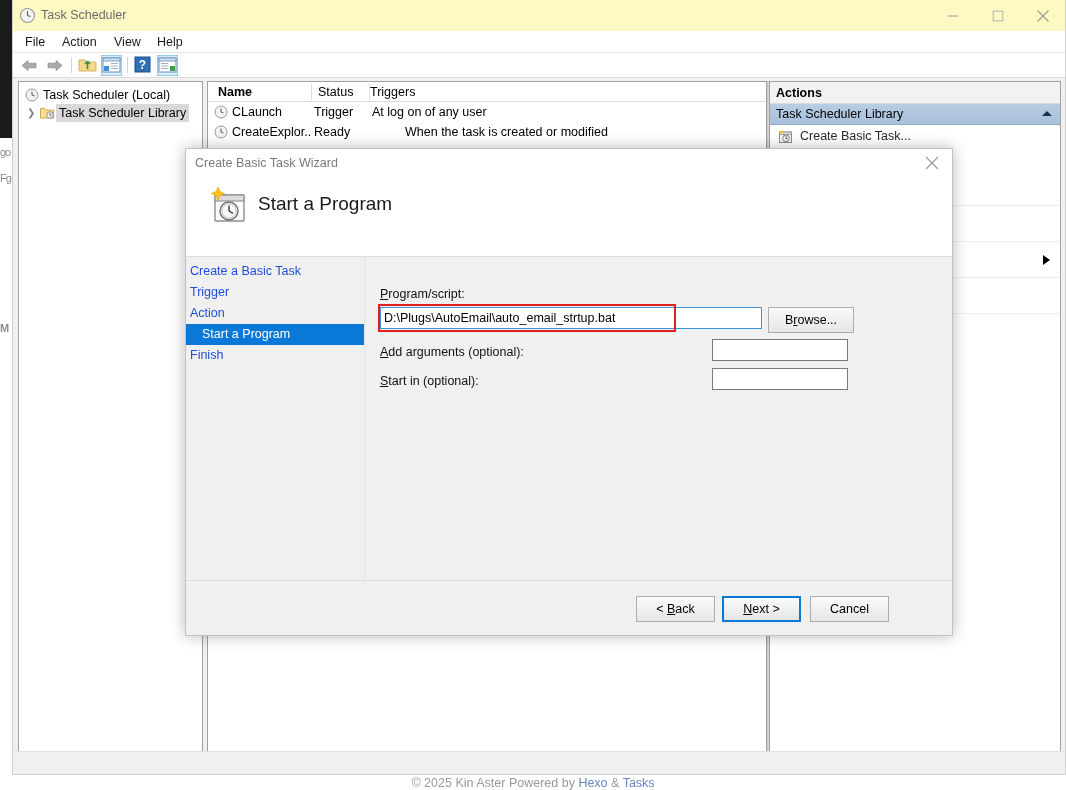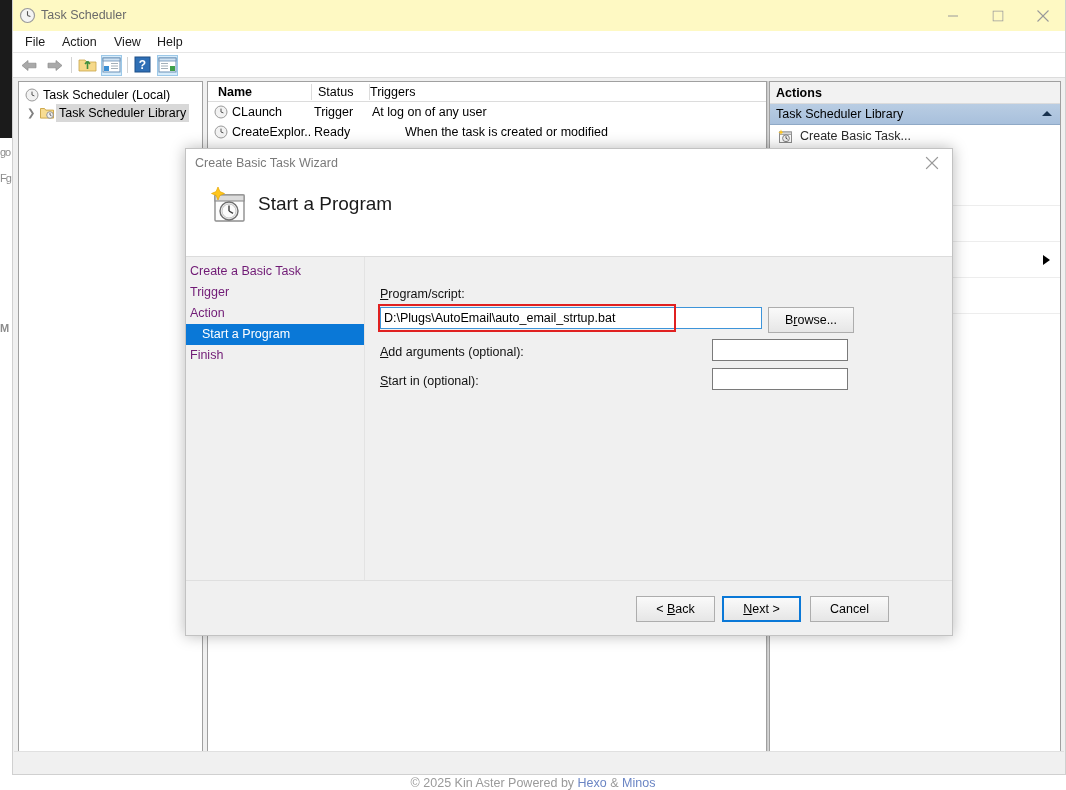--- a/index.html
+++ b/index.html
@@ -88,21 +88,21 @@
   .dlg-title .txt { position:absolute; left:9px; top:7px; font-size:12.5px; color:#7a7a7a; }
   .dlg-close { position:absolute; right:0; top:0; width:40px; height:28px; }
   .dlg-close svg { position:absolute; left:50%; top:50%; transform:translate(-50%,-50%); }
   .dlg-header { position:relative; height:79px; background:#ffffff; }
   .dlg-hdr-icon { position:absolute; left:22px; top:9px; width:42px; height:42px; }
   .dlg-hdr-text { position:absolute; left:72px; top:16px; font-size:19px; color:#1a1a1a; }
   .dlg-band { position:absolute; left:0; right:0; top:107px; height:1px; background:#dcdcdc; }
 
   .dlg-body { position:absolute; left:0; right:0; top:108px; bottom:55px; background:#f0f0f0; }
   .steps { position:absolute; left:0; top:0; width:178px; bottom:0; }
-  .step { position:relative; height:21px; line-height:21px; font-size:12.5px; color:#701a75; padding-left:4px; white-space:nowrap; }
+  .step { position:relative; height:21px; line-height:21px; font-size:12.5px; color:#1d4ed8; padding-left:4px; white-space:nowrap; }
   .step.sub { padding-left:16px; }
   .step.active { background:#0a78d7; color:#fff; }
   .step-divider { position:absolute; left:178px; top:0; bottom:0; width:1px; background:#e3e3e3; }
 
   .form { position:absolute; left:178px; top:0; right:0; bottom:0; }
   .lbl-field { position:absolute; font-size:12.5px; color:#111; white-space:nowrap; }
   .lbl-field u { text-decoration:underline; }
   .txtbox { position:absolute; background:#fff; border:1px solid #7a7a7a; font-size:12.5px;
             color:#000; padding:0 3px; line-height:20px; height:22px; overflow:hidden; white-space:nowrap; }
   .txtbox.focused { border:1px solid #3d94d9; }
@@ -129,21 +129,21 @@
     <div class="bg-right-pink" style="top:290px;height:36px;"></div>
     <div class="bg-hline" style="right:0;width:22px;top:186px;"></div>
     <div class="bg-hline" style="right:0;width:22px;top:250px;"></div>
     <div class="bg-right-text" style="top:396px;">(</div>
     <div class="bg-right-text" style="top:452px;">国</div>
     <div class="bg-right-text" style="top:478px;">a</div>
     <div class="bg-right-text" style="top:504px;">力</div>
     <div class="bg-right-text" style="top:530px;">。</div>
 
     <div class="bg-footer">
-      <span>© 2025 Kin Aster  Powered by </span><span class="lnk">Hexo</span><span> &amp; </span><span class="lnk">Minos</span>
+      <span>© 2025 Kin Aster  Powered by </span><span class="lnk">Hexo</span><span> &amp; </span><span class="lnk">Tasks</span>
     </div>
   </div>
 
   <div class="window">
 
     <div class="titlebar">
       <span class="title-icon">
         <svg width="17" height="17" viewBox="0 0 17 17">
           <circle cx="8.5" cy="8.5" r="7" fill="#f4f4f4" stroke="#9a9a9a" stroke-width="1.2"></circle>
           <line x1="8.5" y1="8.5" x2="8.5" y2="4.2" stroke="#555" stroke-width="1.1"></line>

